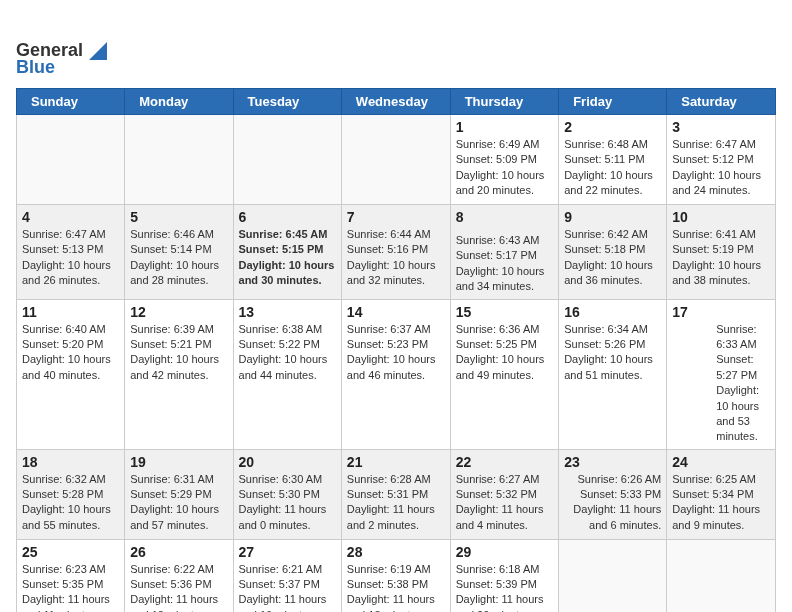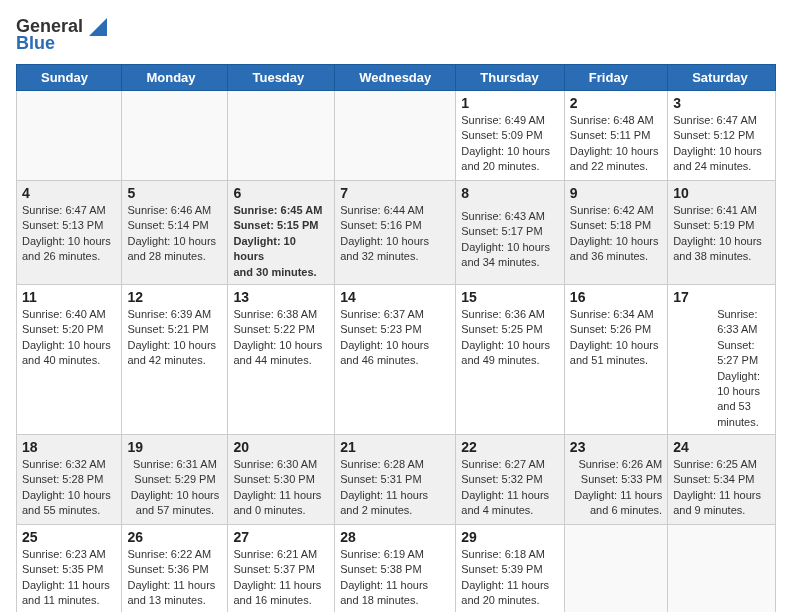--- a/index.html
+++ b/index.html
@@ -13,20 +13,21 @@
     .header-area {
       display: flex;
       justify-content: space-between;
       align-items: flex-start;
       margin-bottom: 10px;
     }
     .logo {
       display: flex;
       flex-direction: column;
       align-items: flex-start;
+      margin-top: 24px;
     }
     .logo-row {
       display: flex;
       align-items: center;
       gap: 2px;
     }
     .title-area {
       text-align: right;
     }
     .month-title {
@@ -40,21 +41,21 @@
     }
     .calendar {
       width: 100%;
       border-collapse: collapse;
       border: 1px solid #ccc;
     }
     .calendar th {
       background: #2a6db5;
       color: #fff;
       text-align: left;
-      padding: 5px 24px;
+      padding: 5px 14px;
       font-size: 13px;
       border: 1px solid #1a5a9a;
     }
     .calendar td {
       width: 109px;
       vertical-align: top;
       padding: 4px 5px;
       border: 1px solid #ccc;
       font-size: 11px;
       color: #222;
@@ -244,21 +245,21 @@
       <tr class="row-shaded">
         <td>
           <div class="day-num">18</div>
           <div class="day-info" style="white-space: pre-line;">Sunrise: 6:32 AM
 Sunset: 5:28 PM
 Daylight: 10 hours
 and 55 minutes.</div>
         </td>
         <td>
           <div class="day-num">19</div>
-          <div class="day-info" style="white-space: pre-line; text-align: center;">Sunrise: 6:31 AM
+          <div class="day-info" style="white-space: pre-line;">Sunrise: 6:31 AM
 Sunset: 5:29 PM
 Daylight: 10 hours
 and 57 minutes.</div>
         </td>
         <td>
           <div class="day-num">20</div>
           <div class="day-info" style="white-space: pre-line;">Sunrise: 6:30 AM
 Sunset: 5:30 PM
 Daylight: 11 hours
 and 0 minutes.</div>

